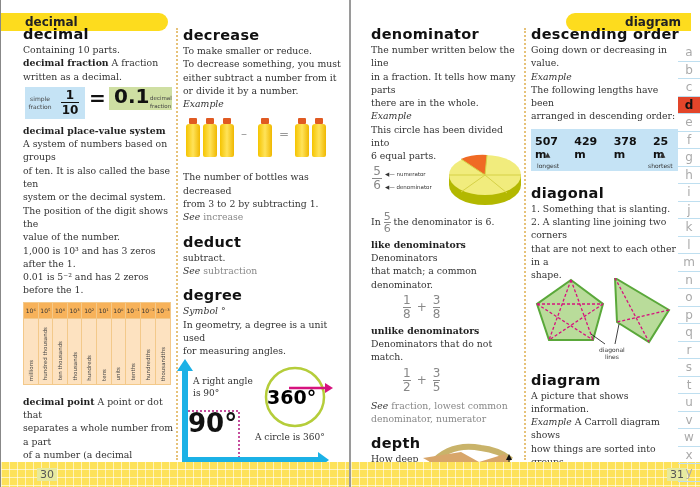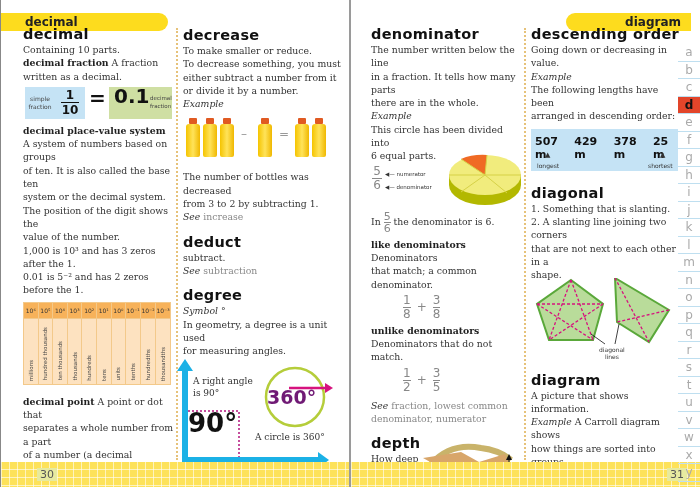--- a/index.html
+++ b/index.html
@@ -56,21 +56,21 @@
           <div class="mono" style="position:absolute;left:3px;top:8px;font-size:6px;line-height:8px;text-align:center;width:24px;color:#444;">
             <div>simple</div>
             <div>fraction</div>
           </div>
           <div class="mono" style="position:absolute;left:36px;top:1px;width:18px;text-align:center;font-weight:bold;font-size:12px;line-height:14px;color:#111;">
             <div>1</div>
             <div style="border-top:1.5px solid #111;">10</div>
           </div>
         </div>
         <div class="mono" style="position:absolute;left:66px;top:5px;font-size:20px;font-weight:bold;color:#111;">=</div>
-        <div class="greenbox" style="position:absolute;left:86px;top:0;width:63px;height:32px;">
+        <div class="greenbox" style="position:absolute;left:86px;top:0;width:63px;height:23px;">
           <div class="mono" style="position:absolute;left:5px;top:3px;font-size:20px;font-weight:bold;color:#111;">0.1</div>
           <div class="mono" style="position:absolute;left:41px;top:7px;font-size:5.5px;line-height:8px;color:#444;">
             <div>decimal</div>
             <div>fraction</div>
           </div>
         </div>
       </div>
 
       <p class="term">decimal place-value system</p>
       <p>A system of numbers based on groups</p>
@@ -202,21 +202,21 @@
           <polyline points="11,54 62,54 62,100" fill="none" stroke="#b2157e" stroke-width="1.5" stroke-dasharray="2,2"></polyline>
           <circle cx="118" cy="40" r="29" fill="none" stroke="#b5cd3a" stroke-width="2.5"></circle>
           <line x1="112" y1="31" x2="150" y2="31" stroke="#d6137e" stroke-width="2.5"></line>
           <polygon points="148,26 156,31 148,36" fill="#d6137e"></polygon>
         </svg>
         <div style="position:absolute;left:10px;top:18px;font-size:9px;line-height:12px;">
           <div>A right angle</div>
           <div>is 90°</div>
         </div>
         <div class="mono" style="position:absolute;left:5px;top:60px;font-size:26px;font-weight:bold;color:#111;">90°</div>
-        <div class="mono" style="position:absolute;left:84px;top:34px;font-size:19px;font-weight:bold;color:#701a75;text-align:center;">360°</div>
+        <div class="mono" style="position:absolute;left:84px;top:34px;font-size:19px;font-weight:bold;color:#000000;text-align:center;">360°</div>
         <div style="position:absolute;left:72px;top:74px;font-size:9px;">A circle is 360°</div>
       </div>
       <p class="see"><i>See</i> <span>angle, Celsius</span></p>
     </div>
 
     <div class="footer"></div>
     <div class="pnum" style="left:36px;">30</div>
   </div>
 
   <div class="gutter"></div>

